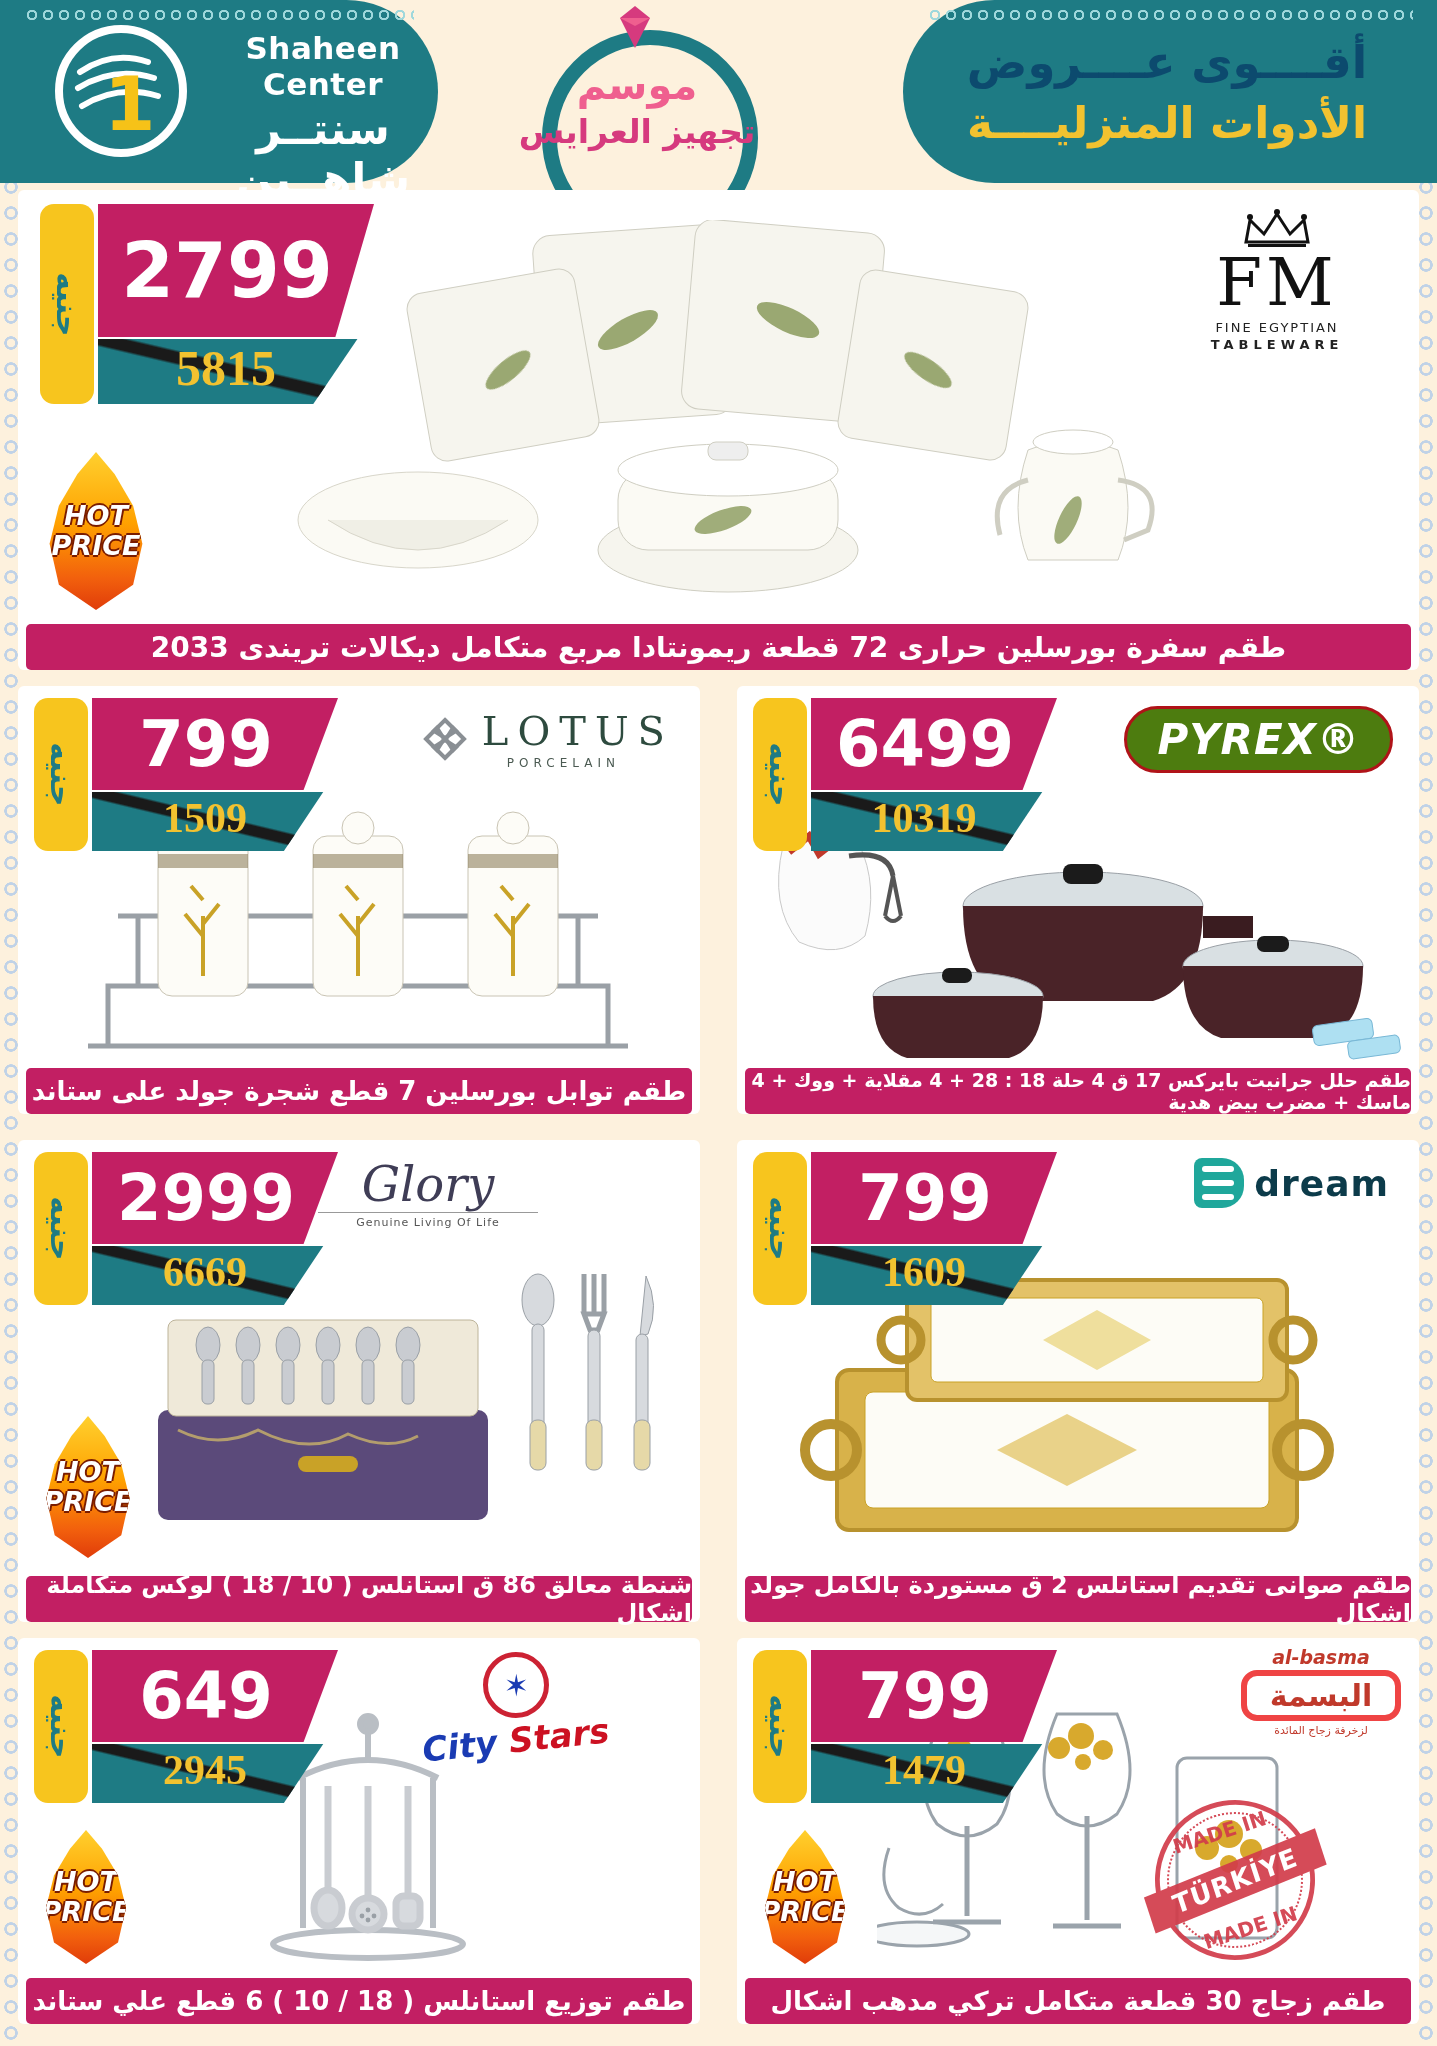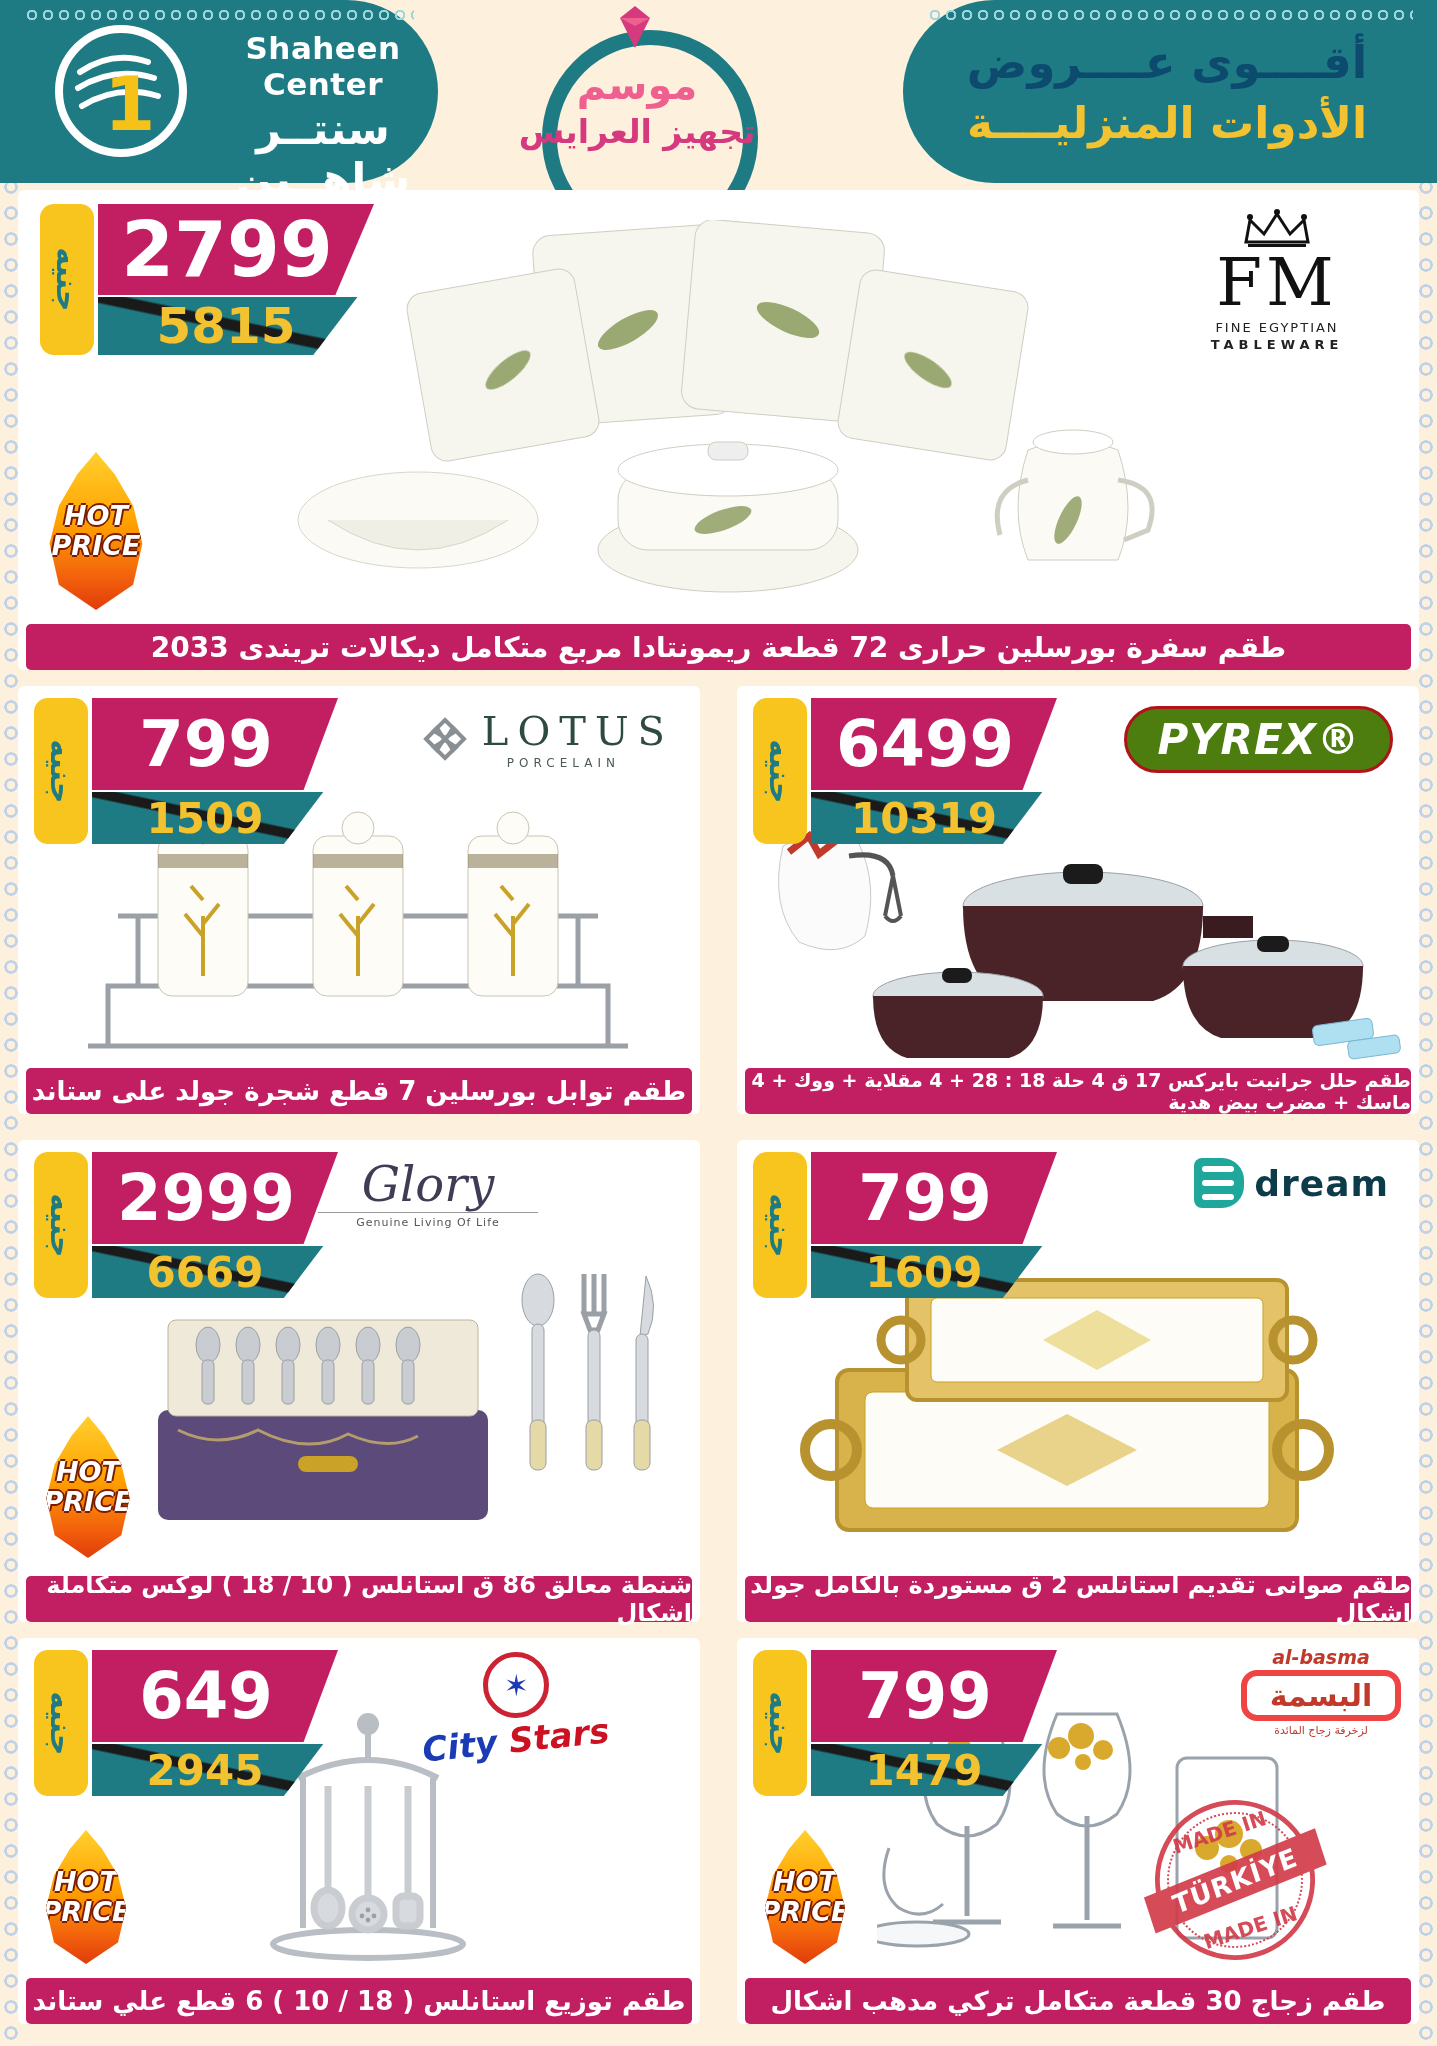--- a/index.html
+++ b/index.html
@@ -36,23 +36,23 @@
   .desc{position:absolute;left:8px;right:8px;bottom:0;height:46px;background:#c21f63;border-radius:5px;
         color:#fff;font-weight:700;display:flex;align-items:center;justify-content:center;direction:rtl;}
   
   .ptag{position:absolute;display:flex;align-items:stretch;z-index:4;}
   .cur-tab{width:54px;border-radius:14px;background:#f7c51e;display:flex;align-items:center;justify-content:center;}
   .cur-tab span{color:#1e7b84;font-weight:700;font-size:30px;transform:rotate(90deg);white-space:nowrap;}
   .tag-col{display:flex;flex-direction:column;margin-left:4px;}
   .pnew{background:#c21f63;color:#fff;font-weight:700;display:flex;align-items:center;justify-content:center;
         clip-path:polygon(0 0,100% 0,86% 100%,0 100%);padding:0 34px 0 16px;}
   .pold{background:#1e7b84;color:#f2c230;font-weight:700;display:flex;align-items:center;justify-content:center;
-        clip-path:polygon(0 0,94% 0,78% 100%,0 100%);padding:0 34px 0 14px;margin-top:2px;position:relative;}
+        clip-path:polygon(0 0,94% 0,78% 100%,0 100%);padding:0 34px 7px 14px;margin-top:2px;position:relative;font-family:Liberation Serif, serif;}
   .strike{background-image:linear-gradient(to top right,transparent 44%,#1a1a1a 46%,#1a1a1a 54%,transparent 56%);}
-  .t1 .pnew{font-size:76px;height:91px;min-width:226px;}
+  .t1 .pnew{font-size:76px;height:133px;min-width:226px;}
   .t1 .pold{font-size:50px;height:58px;min-width:170px;}
   .t2 .pnew{font-size:64px;height:92px;min-width:196px;}
   .t2 .pold{font-size:42px;height:52px;min-width:160px;}
   
   .hot{position:absolute;width:116px;height:158px;z-index:5;
        clip-path:polygon(50% 0,66% 14%,82% 34%,90% 58%,82% 84%,50% 100%,18% 84%,10% 58%,18% 34%,34% 14%);
        background:linear-gradient(180deg,#ffd02e 0%,#ffa100 45%,#f2600d 80%,#e03c0a 100%);
        display:flex;flex-direction:column;align-items:center;justify-content:center;}
   .hot span{color:#fff;font-weight:700;font-size:27px;line-height:30px;font-style:italic;
        text-shadow:-2px 0 #7a1c00,2px 0 #7a1c00,0 -2px #7a1c00,0 2px #7a1c00;}

